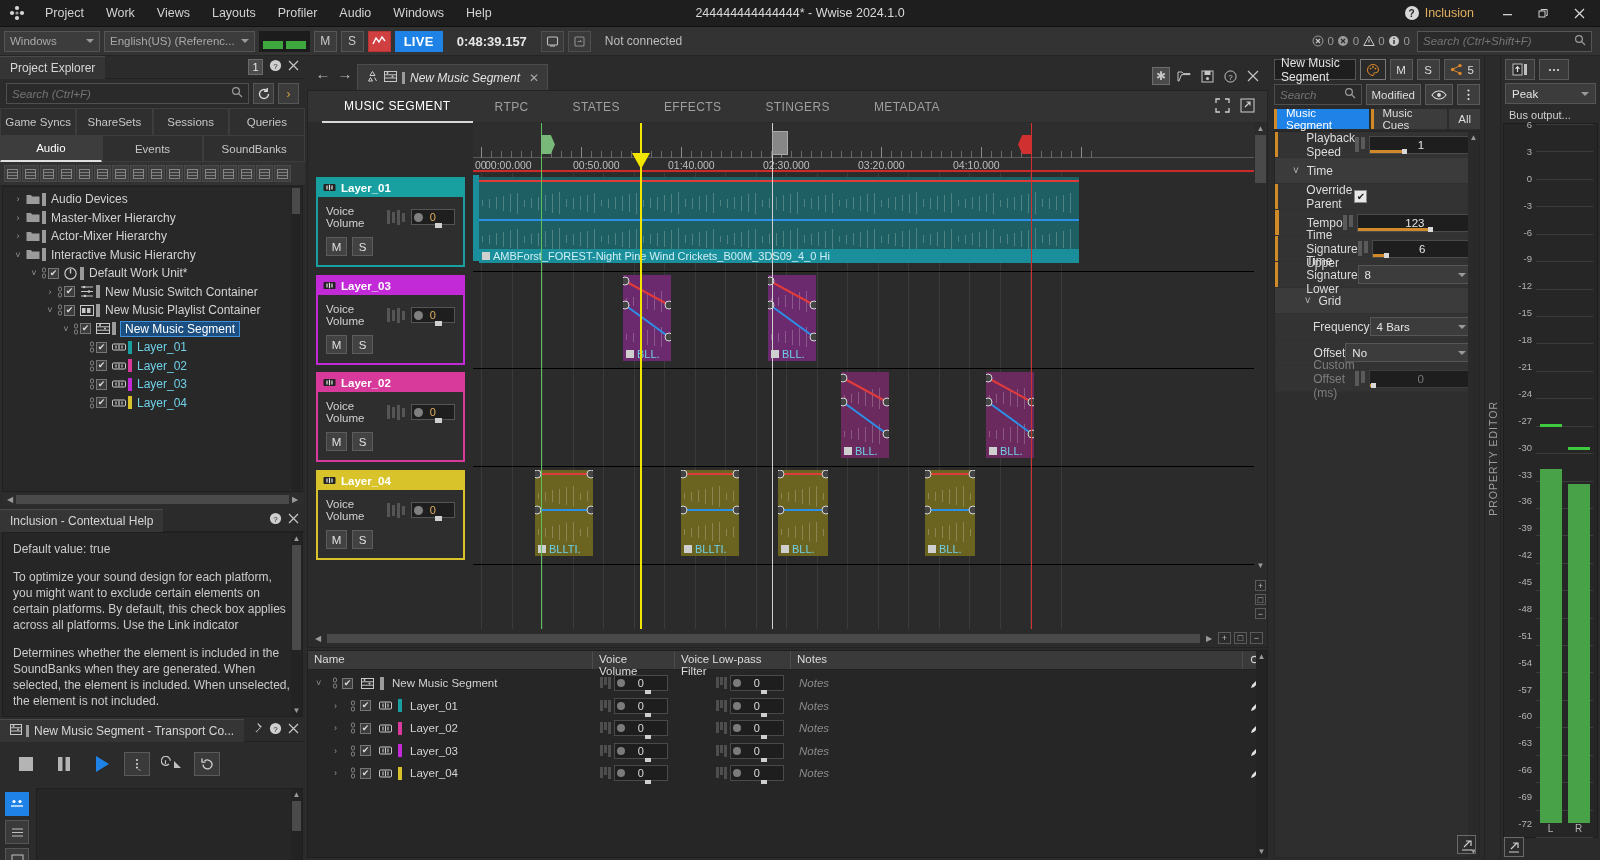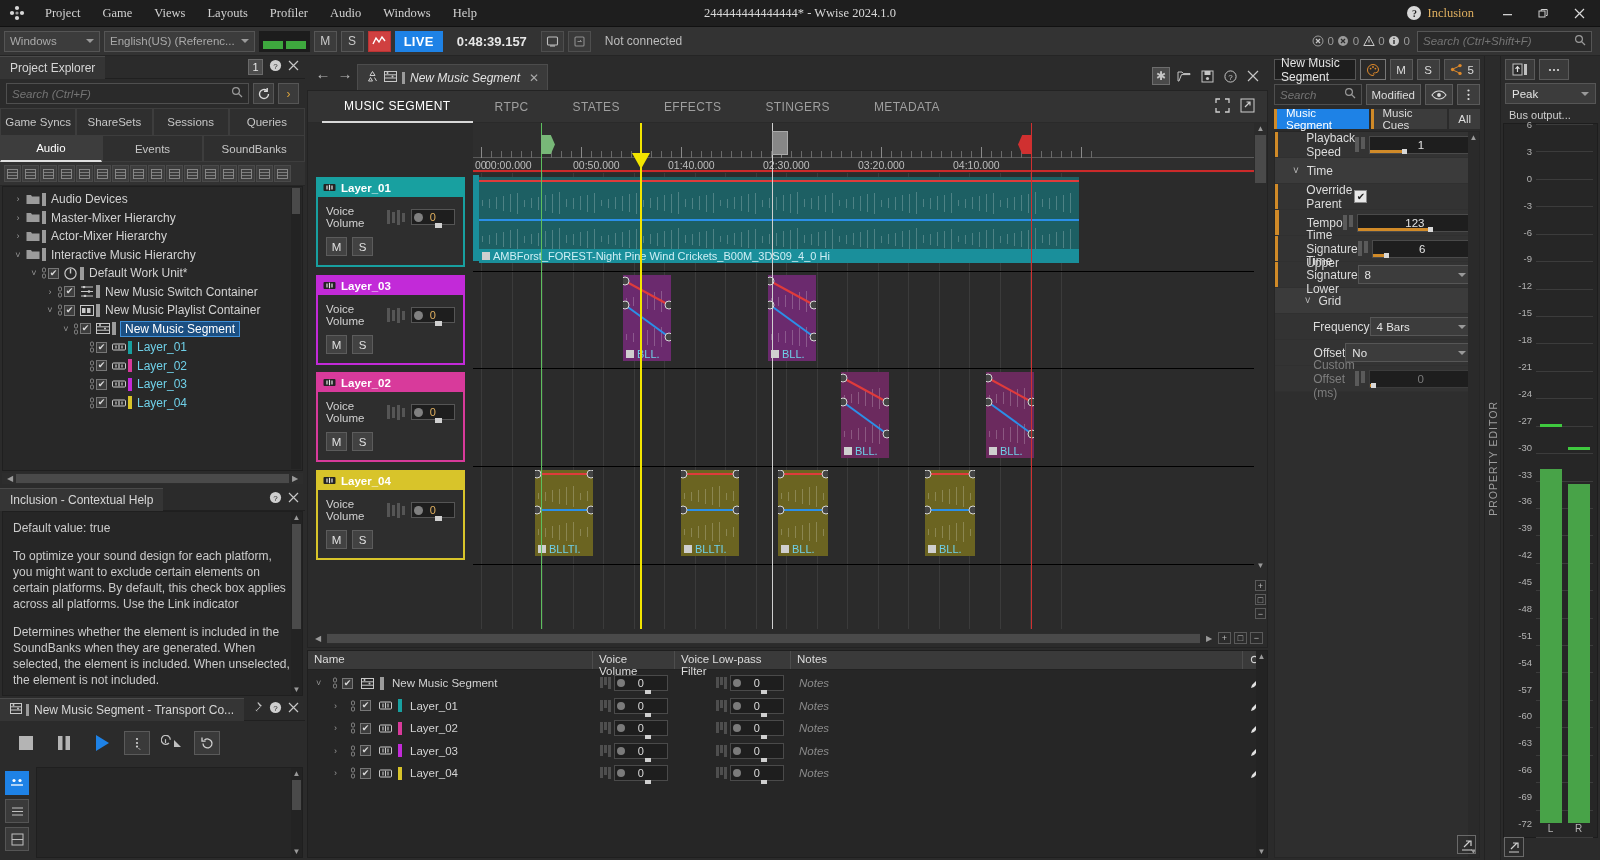--- a/index.html
+++ b/index.html
@@ -10,21 +10,20 @@
     font-size: 12px;
     color: #cfcfcf;
     overflow: hidden;
   }
   .app { position: relative; width: 1600px; height: 860px; }
 
   
   .titlebar {
     height: 27px; background: #1e1e1e; display: flex; align-items: center;
     border-bottom: 1px solid #111;
-    font-family: Liberation Serif, serif;
   }
   .wlogo { width: 34px; display:flex; align-items:center; justify-content:center; }
   .wlogo svg { display:block; }
   .menubar { display: flex; align-items: center; gap: 0px; }
   .menu-item { padding: 4px 11px; color: #d2d2d2; font-size: 12.5px; cursor: default; }
   .title-center {
     position: absolute; left: 0; right: 0; text-align: center; top: 6px;
     font-size: 12.5px; color: #d8d8d8; pointer-events: none;
   }
   .title-right { margin-left: auto; display: flex; align-items: center; gap: 2px; padding-right: 4px; z-index: 3;}
@@ -131,21 +130,21 @@
   .hs-arrow { position:absolute; top:0; width:12px; height:11px; color:#9a9a9a; font-size:8px;
               display:flex;align-items:center;justify-content:center;}
 
   
   .helppanel { height: 208px; display:flex; flex-direction:column; margin-top:2px;}
   .helpbody { flex:1; background:#262626; border:1px solid #1f1f1f; margin:0 2px; padding:8px 10px;
               font-size:12px; line-height:16px; color:#cbcbcb; position:relative; overflow:hidden;}
   .helpbody p { margin-bottom:12px; }
 
   
-  .transport { height: 162px; display:flex; flex-direction:column; margin-top:2px;}
+  .transport { height: 141px; display:flex; flex-direction:column; margin-top:2px;}
   .tp-body { flex:1; background:#2b2b2b; display:flex; }
   .tp-buttons { display:flex; align-items:center; gap:6px; padding: 8px 10px; height:44px;}
   .tp-btn { width:32px;height:28px; display:flex;align-items:center;justify-content:center;}
   .tp-btn.boxed { border:1px solid #5a5a5a; background:#3a3a3a; width:26px;height:24px;}
   .tp-leftbar { width:34px; background:#2b2b2b; padding-top:6px; display:flex; flex-direction:column;
                 align-items:center; gap:4px;}
   .tp-sq { width:24px;height:24px;border:1px solid #555;background:#3a3a3a;
            display:flex;align-items:center;justify-content:center;}
   .tp-sq.blue { background:#1e82e6; border-color:#1e82e6; }
   .tp-main { flex:1; background:#262626; border:1px solid #1f1f1f; margin:2px; position:relative;}
@@ -335,21 +334,21 @@
       <svg width="18" height="18" viewBox="0 0 18 18">
         <circle cx="9" cy="4" r="2.1" fill="#d8d8d8"></circle>
         <circle cx="4" cy="9" r="2.1" fill="#d8d8d8"></circle>
         <circle cx="14" cy="9" r="2.1" fill="#d8d8d8"></circle>
         <circle cx="9" cy="14" r="2.1" fill="#d8d8d8"></circle>
         <circle cx="9" cy="9" r="1.6" fill="#9a9a9a"></circle>
       </svg>
     </div>
     <div class="menubar">
       <div class="menu-item">Project</div>
-      <div class="menu-item">Game</div>
+      <div class="menu-item">Work</div>
       <div class="menu-item">Views</div>
       <div class="menu-item">Layouts</div>
       <div class="menu-item">Profiler</div>
       <div class="menu-item">Audio</div>
       <div class="menu-item">Windows</div>
       <div class="menu-item">Help</div>
     </div>
     <div class="title-center">244444444444444* - Wwise 2024.1.0</div>
     <div class="title-right">
       <div class="help-inclusion">

